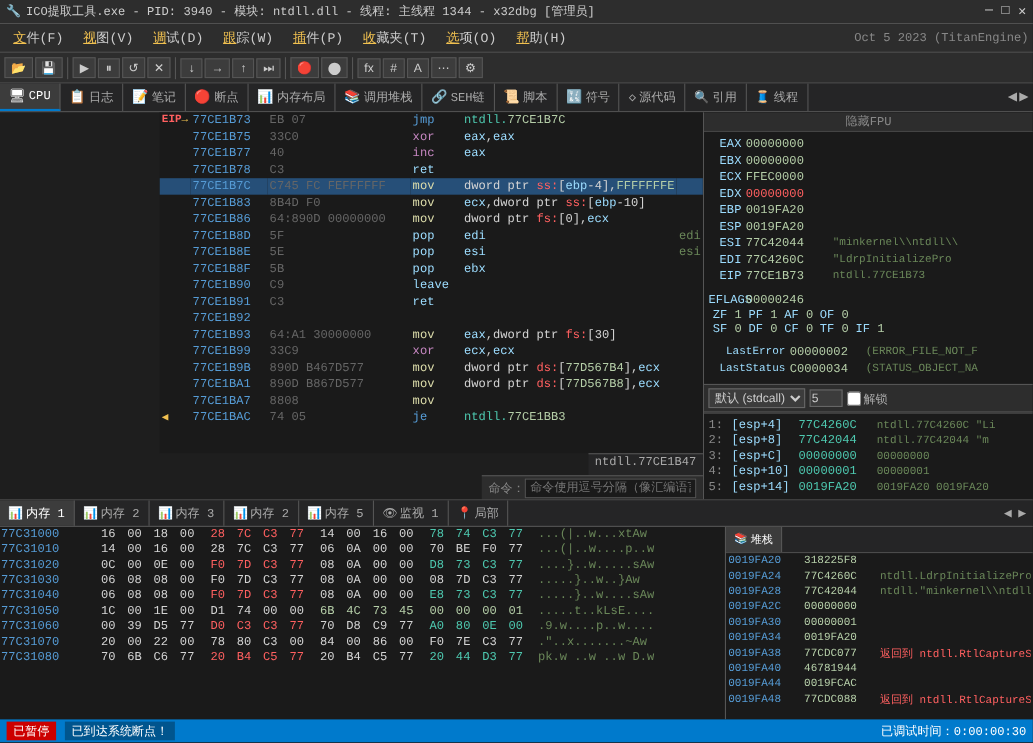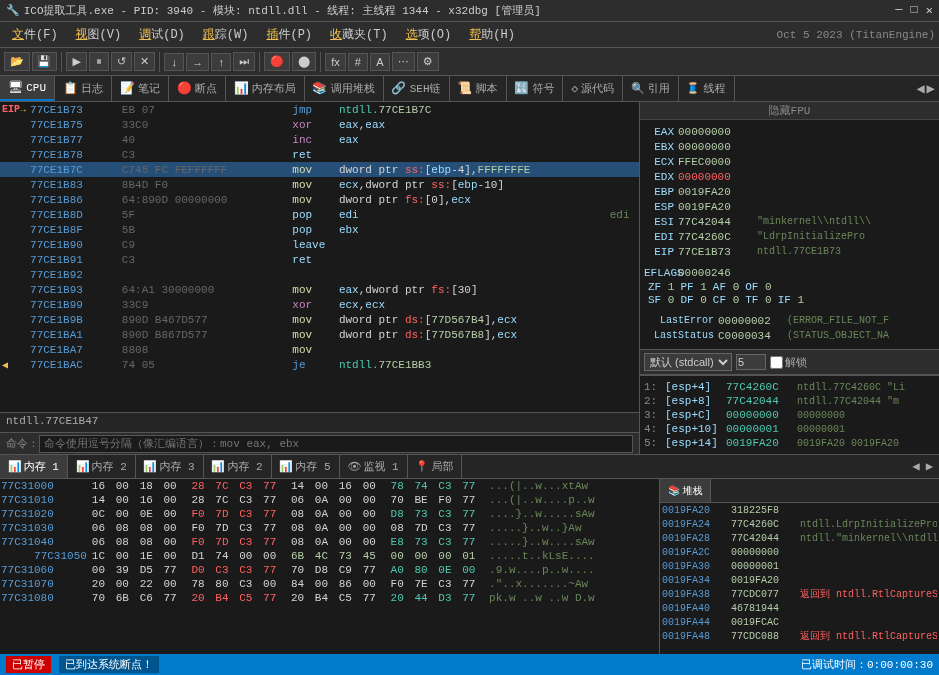--- a/index.html
+++ b/index.html
@@ -99,20 +99,21 @@
       flex: 1;
       overflow: hidden;
     }
 
     
     #left-panel {
       display: flex;
       flex-direction: column;
       flex: 0 0 640px;
       border-right: 1px solid #555;
+      align-items: flex-end;
     }
 
     
     #disasm-area {
       flex: 1;
       overflow: hidden;
       background: #1a1a1a;
     }
 
     .disasm-table {
@@ -531,20 +532,30 @@
   </tr>
             <tr>
     <td class="arrow-col" style="width:28px;color:#f0c050;font-size:10px;"></td>
     <td class="col-addr">77CE1B8D</td>
     <td class="col-bytes" style="color:#666;min-width:130px;">5F</td>
     <td class="col-disasm">
       <span style="color:#9cdcfe;min-width:40px;display:inline-block;">pop</span>
       <span><span style="color:#9cdcfe">edi</span></span>
     </td>
     <td class="col-comment">edi</td>
+  </tr>
+            <tr>
+    <td class="arrow-col" style="width:28px;color:#f0c050;font-size:10px;"></td>
+    <td class="col-addr">77CE1B8E</td>
+    <td class="col-bytes" style="color:#666;min-width:130px;">5E</td>
+    <td class="col-disasm">
+      <span style="color:#9cdcfe;min-width:40px;display:inline-block;">pop</span>
+      <span><span style="color:#9cdcfe">esi</span></span>
+    </td>
+    <td class="col-comment">esi</td>
   </tr>
             <tr>
     <td class="arrow-col" style="width:28px;color:#f0c050;font-size:10px;"></td>
     <td class="col-addr">77CE1B8F</td>
     <td class="col-bytes" style="color:#666;min-width:130px;">5B</td>
     <td class="col-disasm">
       <span style="color:#9cdcfe;min-width:40px;display:inline-block;">pop</span>
       <span><span style="color:#9cdcfe">ebx</span></span>
     </td>
     <td class="col-comment"></td>
@@ -937,21 +948,21 @@
               <td class="mem-byte" style="color:#d4d4d4">00</td>
               <td class="mem-byte" style="color:#d4d4d4">00</td>
               <td style="width:4px;"></td>
               <td class="mem-byte" style="color:#4ec9b0">E8</td>
               <td class="mem-byte" style="color:#4ec9b0">73</td>
               <td class="mem-byte" style="color:#4ec9b0">C3</td>
               <td class="mem-byte" style="color:#4ec9b0">77</td>
     <td style="color:#6a8759;padding-left:4px;">.....}..w....sAw</td>
   </tr>
             <tr>
-    <td class="mem-addr" style="color:#569cd6;padding-right:4px;text-align:right;">77C31050</td>
+    <td class="mem-addr" style="color:#569cd6;padding-right:4px;">77C31050</td>
     <td class="mem-byte" style="color:#d4d4d4">1C</td>
               <td class="mem-byte" style="color:#d4d4d4">00</td>
               <td class="mem-byte" style="color:#d4d4d4">1E</td>
               <td class="mem-byte" style="color:#d4d4d4">00</td>
               <td style="width:4px;"></td>
               <td class="mem-byte" style="color:#d4d4d4">D1</td>
               <td class="mem-byte" style="color:#d4d4d4">74</td>
               <td class="mem-byte" style="color:#d4d4d4">00</td>
               <td class="mem-byte" style="color:#d4d4d4">00</td>
               <td style="width:4px;"></td>

